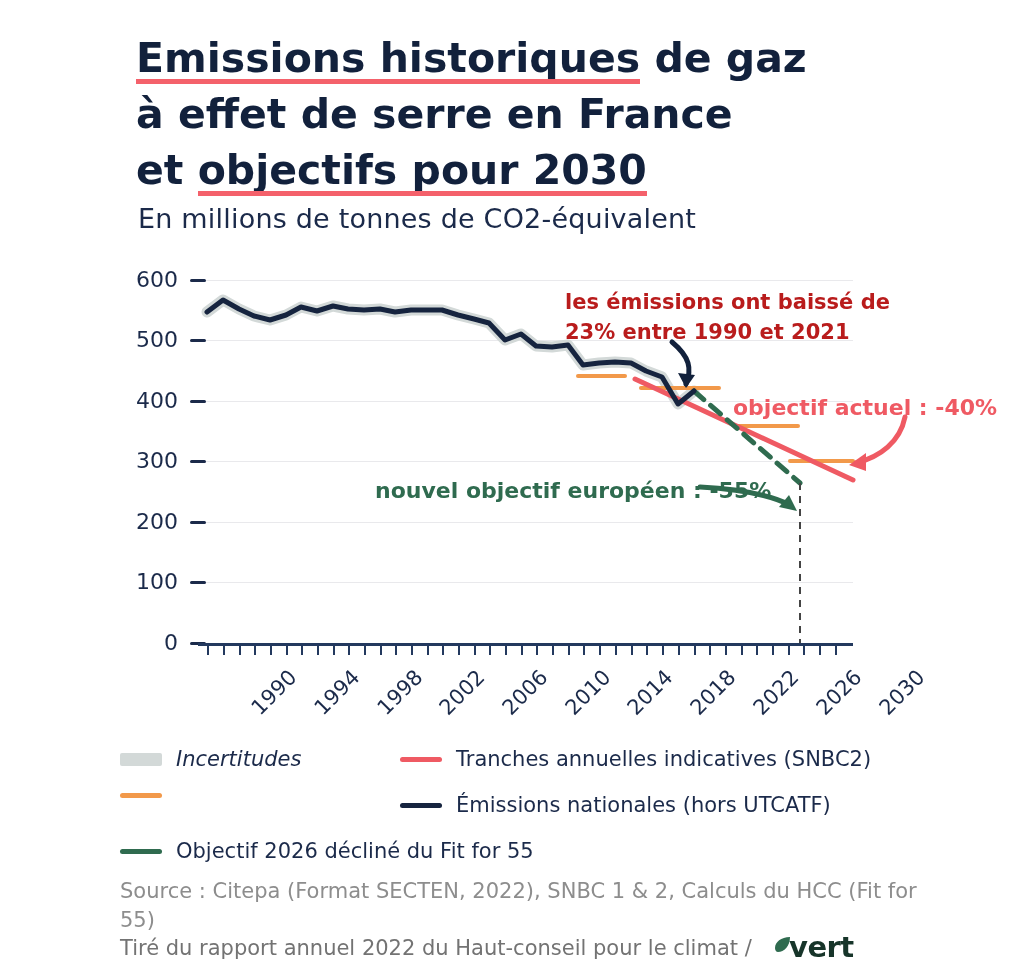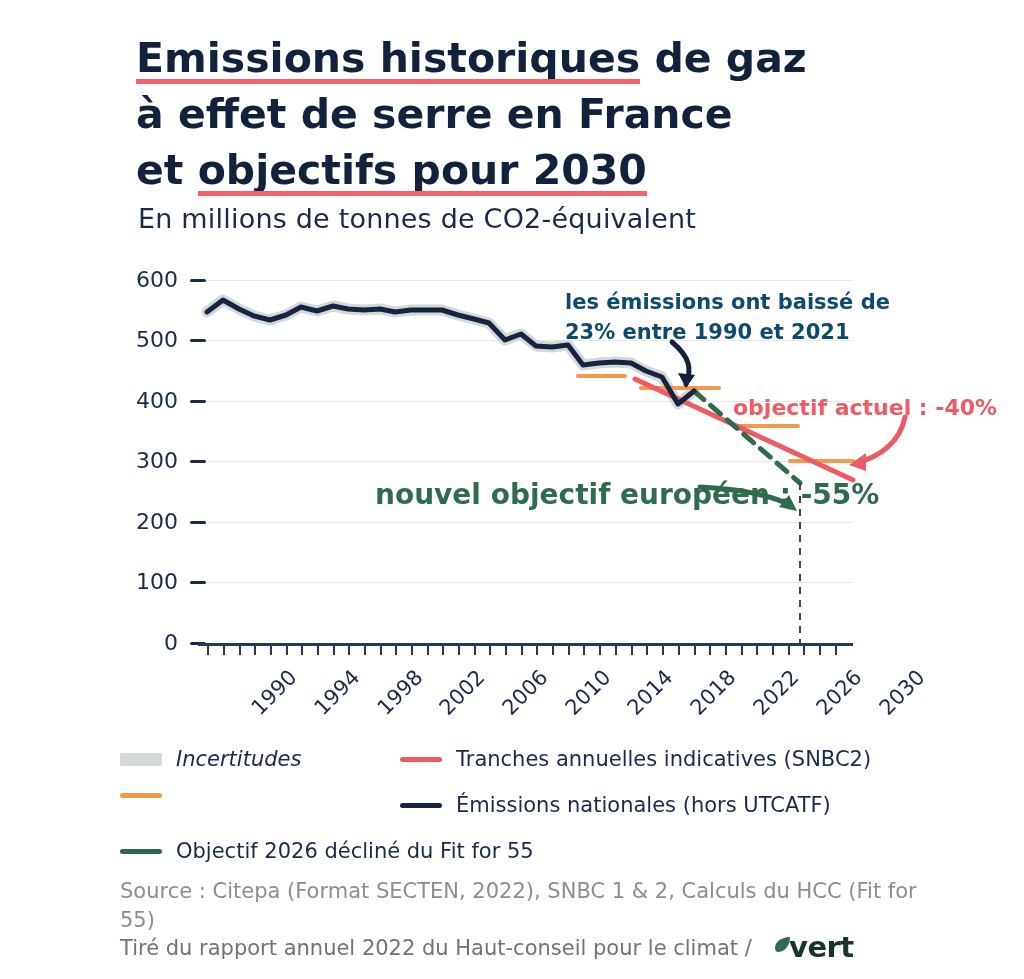--- a/index.html
+++ b/index.html
@@ -117,36 +117,36 @@
 
   
   .annot-top {
     position: absolute;
     left: 565px;
     top: 20px;
     width: 360px;
     font-size: 21px;
     font-weight: bold;
     line-height: 30px;
-    color: #0c4a6e;
+    color: #b91c1c;
   }
   .annot-red {
     position: absolute;
     left: 733px;
     top: 128px;
     font-size: 22px;
     font-weight: bold;
     color: #ef5a63;
     white-space: nowrap;
   }
   .annot-green {
     position: absolute;
     left: 375px;
     top: 211px;
-    font-size: 28px;
+    font-size: 22px;
     font-weight: bold;
     color: #2f6b4f;
     white-space: nowrap;
   }
 
   
   .legend {
     position: absolute;
     left: 120px;
     top: 735px;

